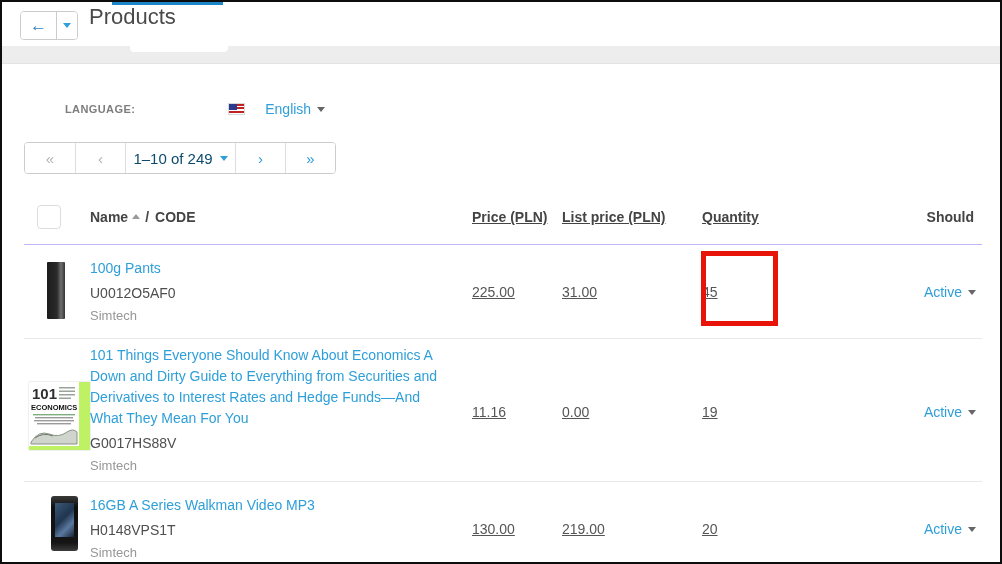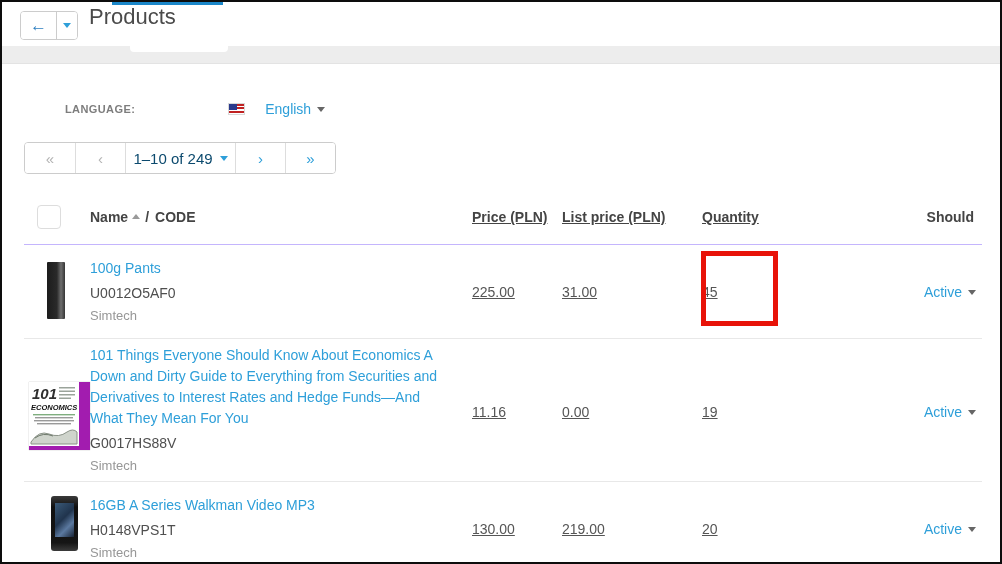--- a/index.html
+++ b/index.html
@@ -83,21 +83,21 @@
   .product-vendor { font-size: 13px; color: #979797; }
   .status-cell { text-align: right; padding-right: 6px; }
   .status-link { font-size: 14px; color: #2e9fd9; cursor: pointer; }
 
   .thumb-cell { align-self: start; }
 
   
   .thumb-pants { width: 18px; height: 57px; margin: 17px 0 0 23px;
     background: linear-gradient(90deg, #1c1c1c 0%, #2a2a2a 55%, #6e6e6e 78%, #353535 100%);
     border-radius: 1px; }
-  .thumb-book { margin: 43px 0 0 5px; background: #a21caf; box-shadow: 0 0 1px rgba(0,0,0,0.35); font-style: italic; }
+  .thumb-book { margin: 43px 0 0 5px; background: #bef264; box-shadow: 0 0 1px rgba(0,0,0,0.35); }
   .thumb-mp3 { position: relative; width: 27px; height: 55px; margin: 14px 0 0 27px;
     background: linear-gradient(180deg, #3a3a3a, #101010 20%, #151515 85%, #3b3b3b);
     border-radius: 3px; }
   .thumb-mp3 .screen { position: absolute; left: 4px; top: 7px; width: 19px; height: 34px;
     background: linear-gradient(135deg, #3b5a78 0%, #20344d 45%, #5b79a0 70%, #182436 100%); }
 
   
   .annotation-box { position: absolute; left: 699px; top: 249px; width: 77px; height: 75px;
     border: 5px solid #e81309; background: transparent; pointer-events: none; }
 </style>

